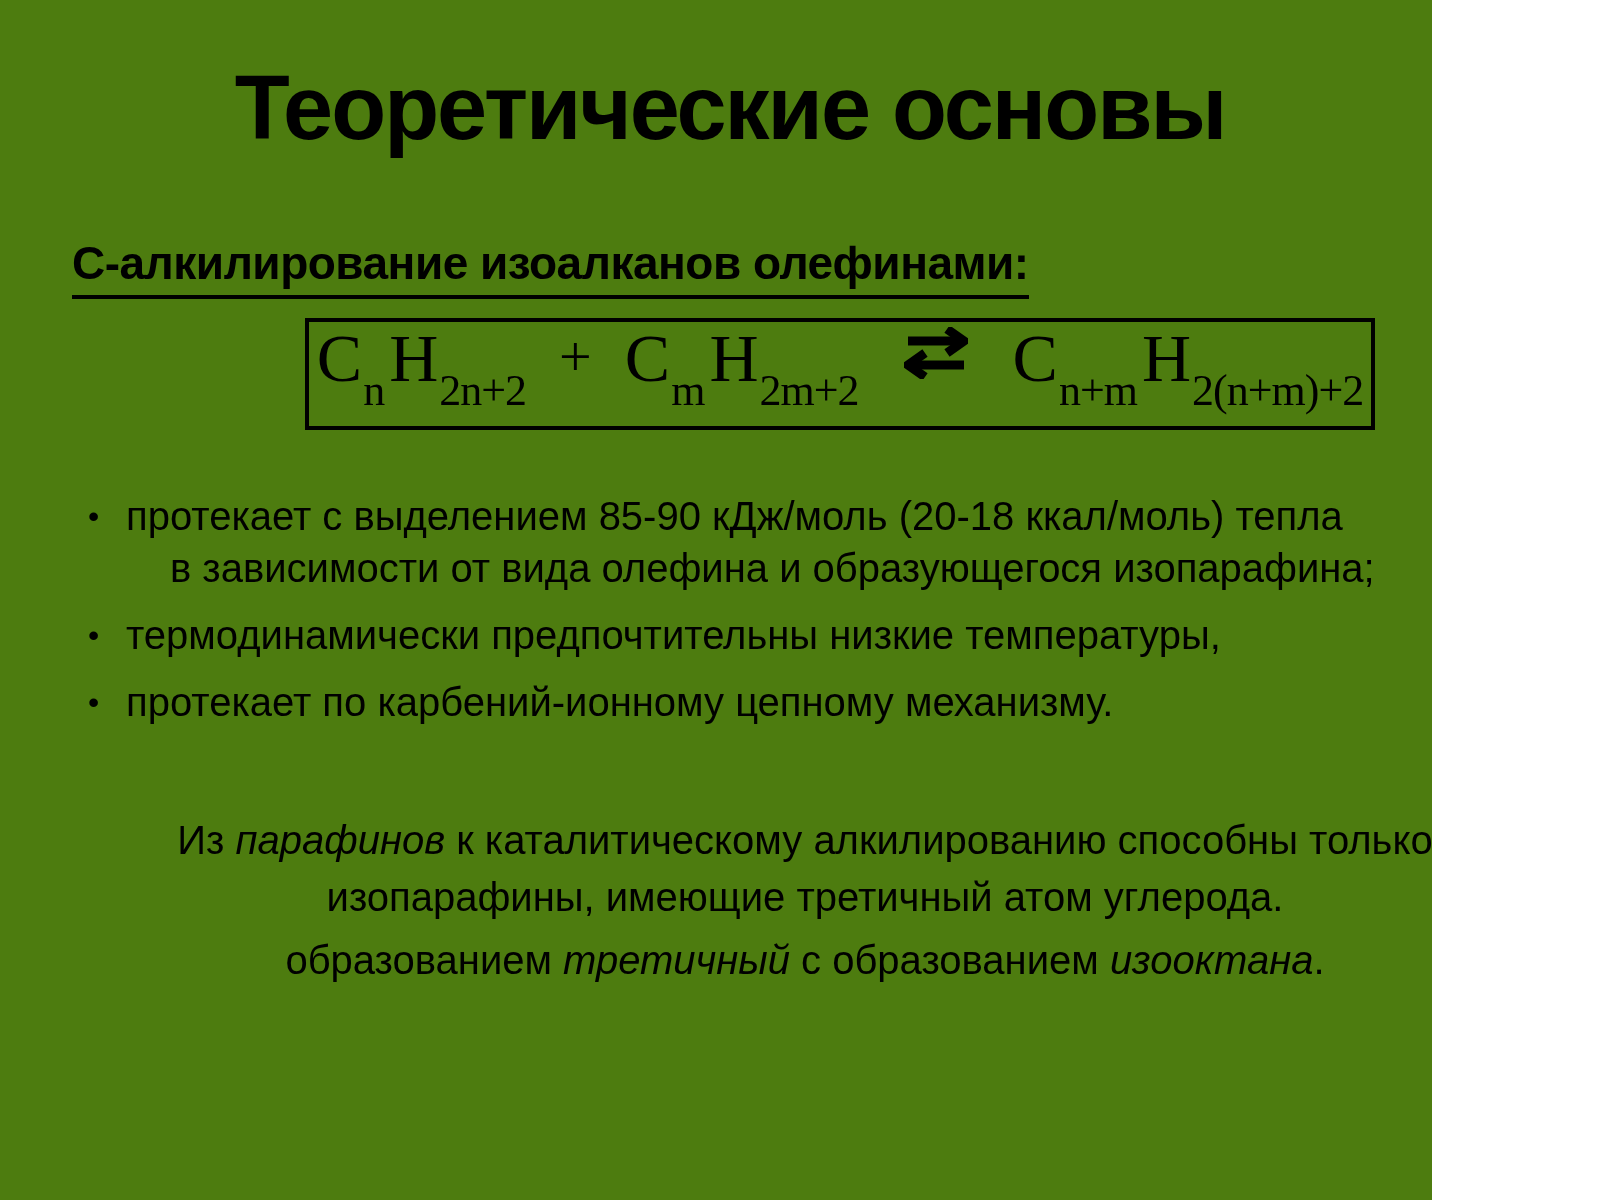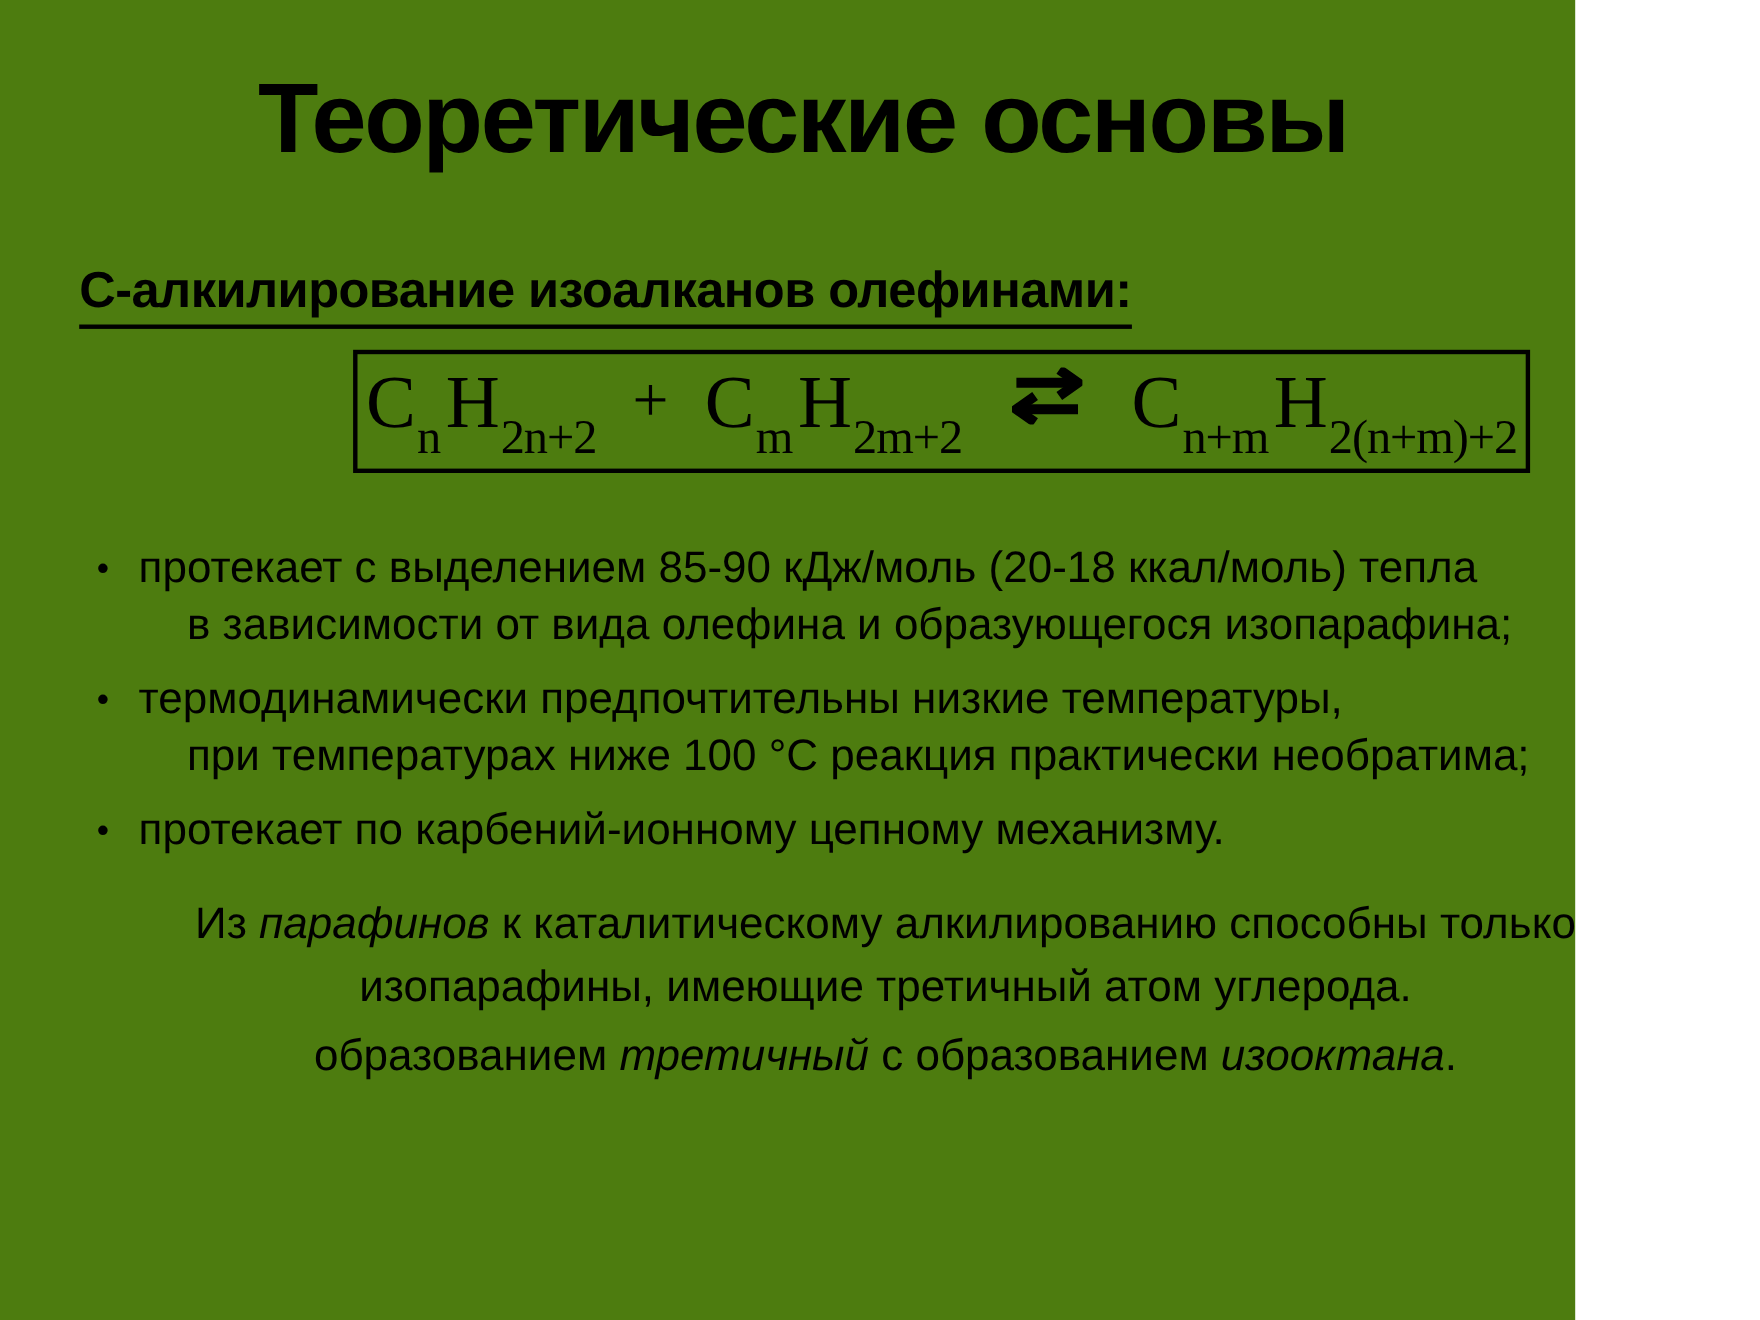--- a/index.html
+++ b/index.html
@@ -42,28 +42,28 @@
   .heading .hline {
     display: inline-block;
     border-bottom: 4px solid #000;
     padding-bottom: 5px;
     text-align: center;
   }
 
   
   .formula-box {
     position: absolute;
-    left: 321px;
+    left: 305px;
     top: 318px;
     width: 1070px;
     height: 112px;
     border: 4px solid #000;
     box-sizing: border-box;
     display: flex;
-    align-items: center;
+    align-items: flex-start;
     justify-content: center;
   }
   .formula {
     font-family: "Liberation Serif", serif;
     font-size: 68px;
     line-height: 1;
     white-space: nowrap;
   }
   .fsub {
     font-size: 44px;
@@ -157,21 +157,20 @@
       <span class="dot">•</span>
       <div class="btext">
           <div class="line"><span>протекает с выделением </span><span class="b">85-90 кДж/моль</span><span> (</span><span class="b">20-18 ккал/моль</span><span>) тепла</span></div>
           <div class="line cont"><span>в зависимости от вида олефина и образующегося изопарафина;</span></div>
         </div>
     </li>
     <li class="bullet">
       <span class="dot">•</span>
       <div class="btext">
           <div class="line"><span>термодинамически предпочтительны </span><span class="b">низкие температуры</span><span>,</span></div>
-          <div class="line cont"><span>при температурах ниже 100 °С реакция практически необратима;</span></div>
         </div>
     </li>
     <li class="bullet">
       <span class="dot">•</span>
       <div class="btext">
           <div class="line"><span>протекает по карбений-ионному цепному механизму.</span></div>
         </div>
     </li>
   </ul>
 

